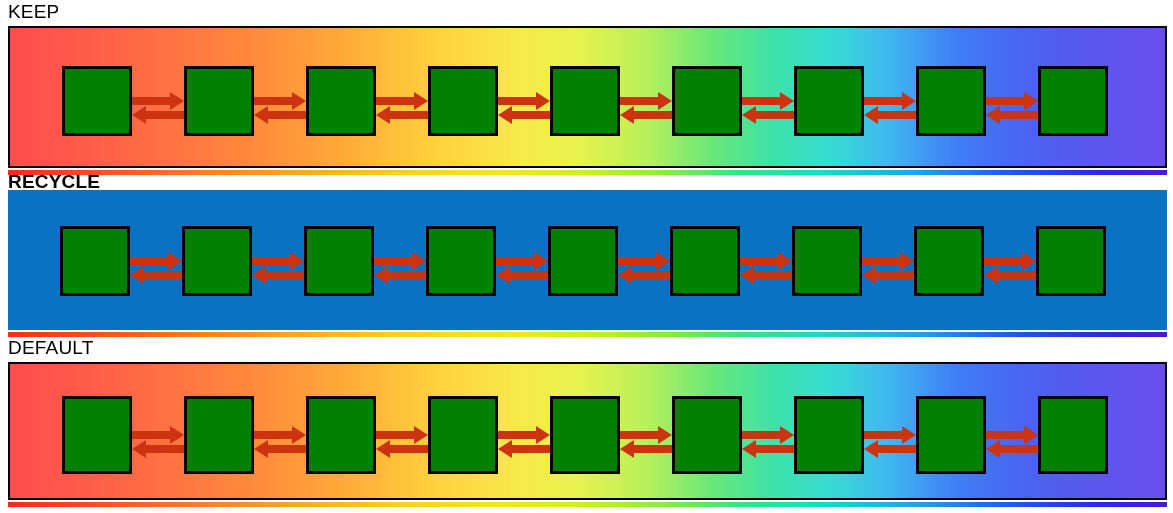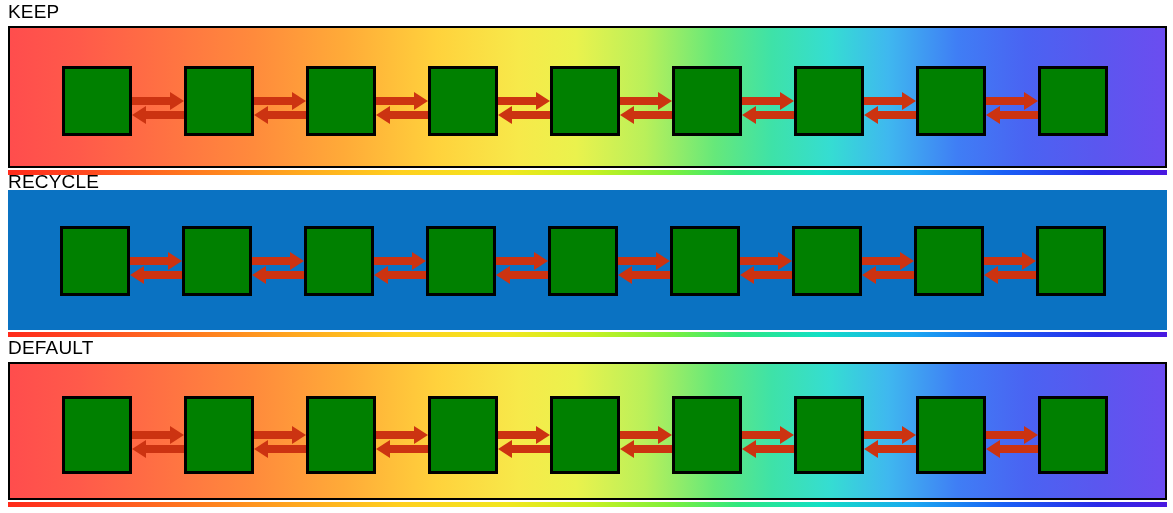--- a/index.html
+++ b/index.html
@@ -214,21 +214,21 @@
           </div>
           <div class="arrow left" style="left: 0px; top: 45px; width: 52px;">
             <div class="shaft" style="left: 14px; width: 38px;"></div>
             <div class="head"></div>
           </div>
         </div>
         <div class="node" style="left: 1028px; top: 38px; width: 70px; height: 70px;"></div>
       </div>
     </div>
     <div class="strip rainbow-strip" style="top: 170px;"></div>
-    <div class="sec-label" style="top: 172px;">RECYCLE</div>
+    <div class="sec-label" style="top: 172px; font-weight: bold;">RECYCLE</div>
     <div class="panel plain solidblue" style="top: 190px; height: 140px;">
       <div class="boxrow">
         <div class="node" style="left: 52px; top: 36px; width: 70px; height: 70px;"></div>
         <div class="arrowpair" style="left: 122px; top: 36px; width: 52px; height: 70px;">
           <div class="arrow right" style="left: 0px; top: 31px; width: 52px;">
             <div class="shaft" style="left: 0px; width: 38px;"></div>
             <div class="head"></div>
           </div>
           <div class="arrow left" style="left: 0px; top: 45px; width: 52px;">
             <div class="shaft" style="left: 14px; width: 38px;"></div>

